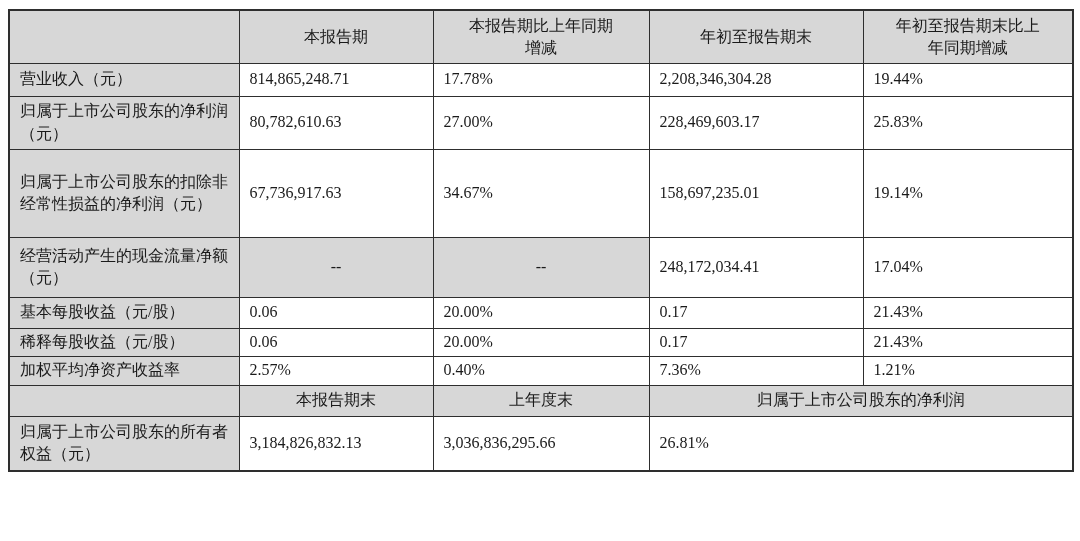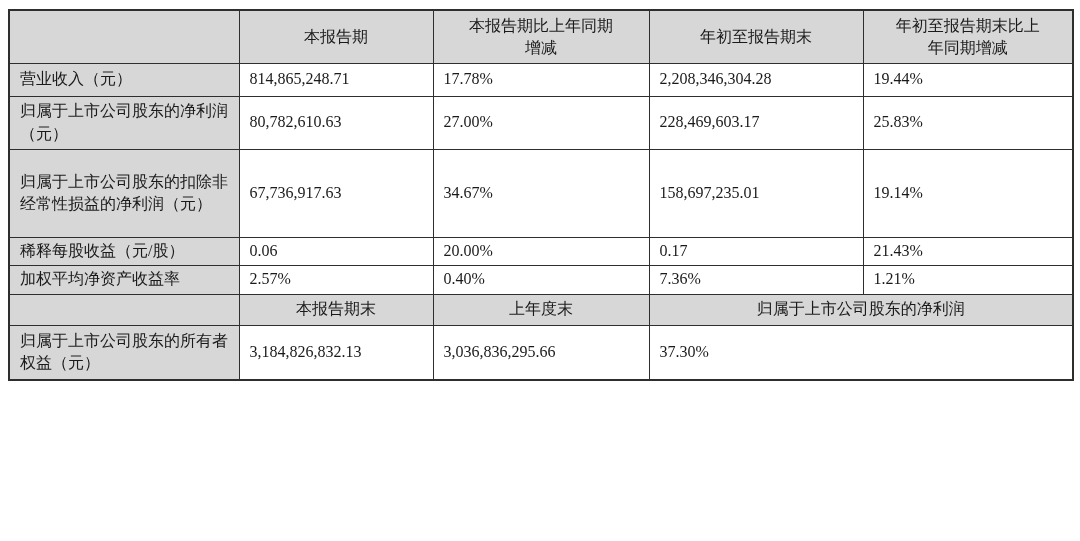--- a/index.html
+++ b/index.html
@@ -103,21 +103,35 @@
   </tr>
 
   <tr class="rh-3">
     <td class="gray label-cell">归属于上市公司股东的扣除非经常性损益的净利润（元）</td>
     <td class="white num-cell">67,736,917.63</td>
     <td class="white num-cell">34.67%</td>
     <td class="white num-cell">158,697,235.01</td>
     <td class="white num-cell">19.14%</td>
   </tr>
 
+  <tr class="rh-4">
+    <td class="gray label-cell">经营活动产生的现金流量净额（元）</td>
+    <td class="gray center-cell">--</td>
+    <td class="gray center-cell">--</td>
+    <td class="white num-cell">248,172,034.41</td>
+    <td class="white num-cell">17.04%</td>
+  </tr>
 
+  <tr class="rh-5">
+    <td class="gray label-cell">基本每股收益（元/股）</td>
+    <td class="white num-cell">0.06</td>
+    <td class="white num-cell">20.00%</td>
+    <td class="white num-cell">0.17</td>
+    <td class="white num-cell">21.43%</td>
+  </tr>
 
   <tr class="rh-6">
     <td class="gray label-cell">稀释每股收益（元/股）</td>
     <td class="white num-cell">0.06</td>
     <td class="white num-cell">20.00%</td>
     <td class="white num-cell">0.17</td>
     <td class="white num-cell">21.43%</td>
   </tr>
 
   <tr class="rh-7">
@@ -133,16 +147,16 @@
     <td class="gray center-cell">本报告期末</td>
     <td class="gray center-cell">上年度末</td>
     <td class="gray center-cell" colspan="2">归属于上市公司股东的净利润</td>
   </tr>
 
 
   <tr class="rh-9">
     <td class="gray label-cell">归属于上市公司股东的所有者权益（元）</td>
     <td class="white num-cell">3,184,826,832.13</td>
     <td class="white num-cell">3,036,836,295.66</td>
-    <td class="white num-cell" colspan="2">37.30%</td>
+    <td class="white num-cell" colspan="2">26.81%</td>
   </tr>
 </tbody>
   </table>
 
 </body></html>

